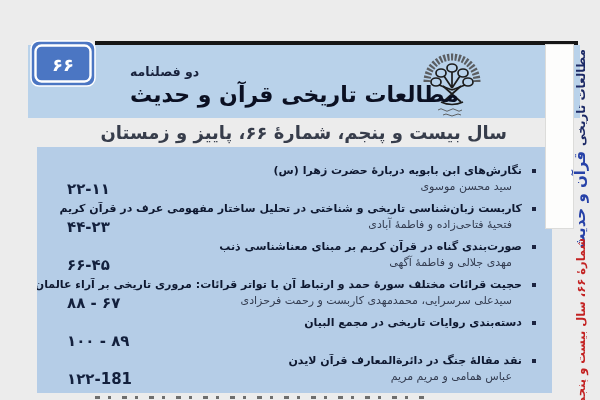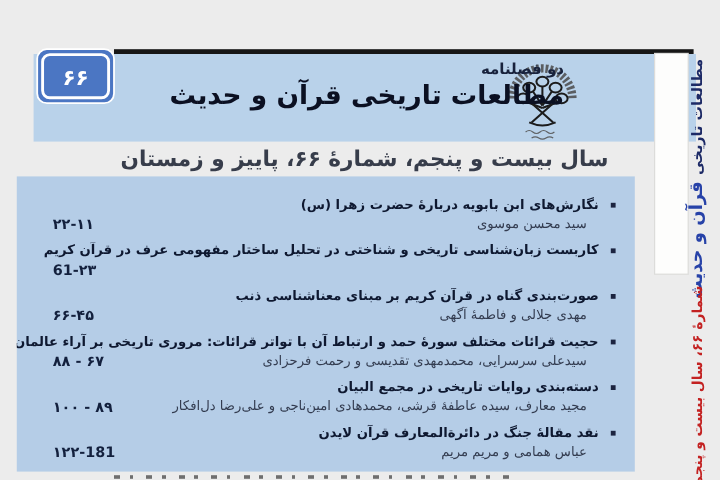--- a/index.html
+++ b/index.html
@@ -7,35 +7,35 @@
   .page{position:relative;width:600px;height:400px;background:#ececec;overflow:hidden;padding-left:20px;}
 
   .top-rule{position:absolute;left:95px;top:41px;width:483px;height:4px;background:#161616;}
 
   .band{position:absolute;left:28px;top:45px;width:552px;height:73px;background:#b9d2ea;}
 
   .badge{position:absolute;left:30px;top:40px;width:66px;height:47px;}
 
   .emblem{position:absolute;left:420px;top:46px;width:64px;height:74px;}
 
-  .masthead{position:absolute;left:130px;top:50px;width:340px;text-align:right;direction:rtl;}
+  .masthead{position:absolute;left:130px;top:64px;width:340px;text-align:left;direction:rtl;}
   .journal-type{font-size:12.5px;font-weight:bold;color:#18223c;margin-bottom:3px;}
   .journal-title{font-size:22px;font-weight:bold;color:#0b1022;letter-spacing:-0.5px;}
 
   .issue-line{position:absolute;left:97px;top:122px;width:410px;text-align:right;direction:rtl;
               font-size:18px;font-weight:bold;color:#373d4b;}
 
-  .toc{position:absolute;left:14px;top:147px;width:515px;height:246px;background:#b5cde7;
+  .toc{position:absolute;left:37px;top:147px;width:515px;height:246px;background:#b5cde7;
        direction:rtl;padding-top:14px;box-sizing:border-box;}
   .entry{position:relative;height:38px;}
   .entry-title-row{display:flex;align-items:center;height:19px;padding-right:16px;}
   .bullet{width:4px;height:4px;background:#1c2440;margin-left:10px;flex:0 0 auto;}
   .entry-title{font-size:11px;font-weight:bold;color:#0e1830;white-space:nowrap;overflow:hidden;}
   .entry-authors{height:19px;padding-right:40px;font-size:11px;color:#333c50;white-space:nowrap;text-align:right;}
-  .entry-pages{position:absolute;left:30px;top:19px;direction:ltr;font-size:12px;font-weight:bold;color:#13203d;}
+  .entry-pages{position:absolute;left:30px;top:19px;direction:ltr;font-size:15px;font-weight:bold;color:#13203d;}
 
   .spine{position:absolute;left:546px;top:45px;width:27px;height:183px;background:#fdfdfc;
          box-shadow:0 0 0 1px #dcdcda;}
   .spine-title-text{position:absolute;right:53px;top:49px;transform:rotate(-90deg);
                     transform-origin:100% 0;white-space:nowrap;direction:rtl;line-height:26px;}
   .spine-title-a{font-size:12px;font-weight:bold;color:#1d2a66;}
   .spine-title-b{font-size:15px;font-weight:bold;color:#2742a8;}
   .spine-issue-text{position:absolute;right:51px;top:238px;transform:rotate(-90deg);
                     transform-origin:100% 0;white-space:nowrap;direction:rtl;line-height:24px;
                     font-size:11.5px;font-weight:bold;color:#c32222;}
@@ -96,47 +96,47 @@
       </div>
       <div class="entry-authors">سید محسن موسوی</div>
       <div class="entry-pages">۲۲-۱۱</div>
     </div>
 
     <div class="entry">
       <div class="entry-title-row">
         <span class="bullet"></span>
         <span class="entry-title">کاربست زبان‌شناسی تاریخی و شناختی در تحلیل ساختار مفهومی عرف در قرآن کریم</span>
       </div>
-      <div class="entry-pages">61-۲۳</div>
+      <div class="entry-authors">فتحیهٔ فتاحی‌زاده و فاطمهٔ آبادی</div>
+      <div class="entry-pages">۴۴-۲۳</div>
     </div>
 
     <div class="entry">
       <div class="entry-title-row">
         <span class="bullet"></span>
         <span class="entry-title">صورت‌بندی گناه در قرآن کریم بر مبنای معناشناسی ذنب</span>
       </div>
       <div class="entry-authors">مهدی جلالی و فاطمهٔ آگهی</div>
       <div class="entry-pages">۶۶-۴۵</div>
     </div>
 
     <div class="entry">
       <div class="entry-title-row">
         <span class="bullet"></span>
         <span class="entry-title">حجیت قرائات مختلف سورهٔ حمد و ارتباط آن با تواتر قرائات: مروری تاریخی بر آراء عالمان شیعی</span>
       </div>
-      <div class="entry-authors">سیدعلی سرسرایی، محمدمهدی تقدیسی و رحمت فرحزادی</div>
+      <div class="entry-authors">سیدعلی سرسرایی، محمدمهدی کاربست و رحمت فرحزادی</div>
       <div class="entry-pages">۸۸ - ۶۷</div>
     </div>
 
     <div class="entry">
       <div class="entry-title-row">
         <span class="bullet"></span>
         <span class="entry-title">دسته‌بندی روایات تاریخی در مجمع البیان</span>
       </div>
-      <div class="entry-authors">مجید معارف، سیده عاطفهٔ قرشی، محمدهادی امین‌ناجی و علی‌رضا دل‌افکار</div>
       <div class="entry-pages">۱۰۰ - ۸۹</div>
     </div>
 
     <div class="entry">
       <div class="entry-title-row">
         <span class="bullet"></span>
         <span class="entry-title">نقد مقالهٔ جنگ در دائرةالمعارف قرآن لایدن</span>
       </div>
       <div class="entry-authors">عباس همامی و مریم مریم</div>
       <div class="entry-pages">۱۲۲-181</div>

